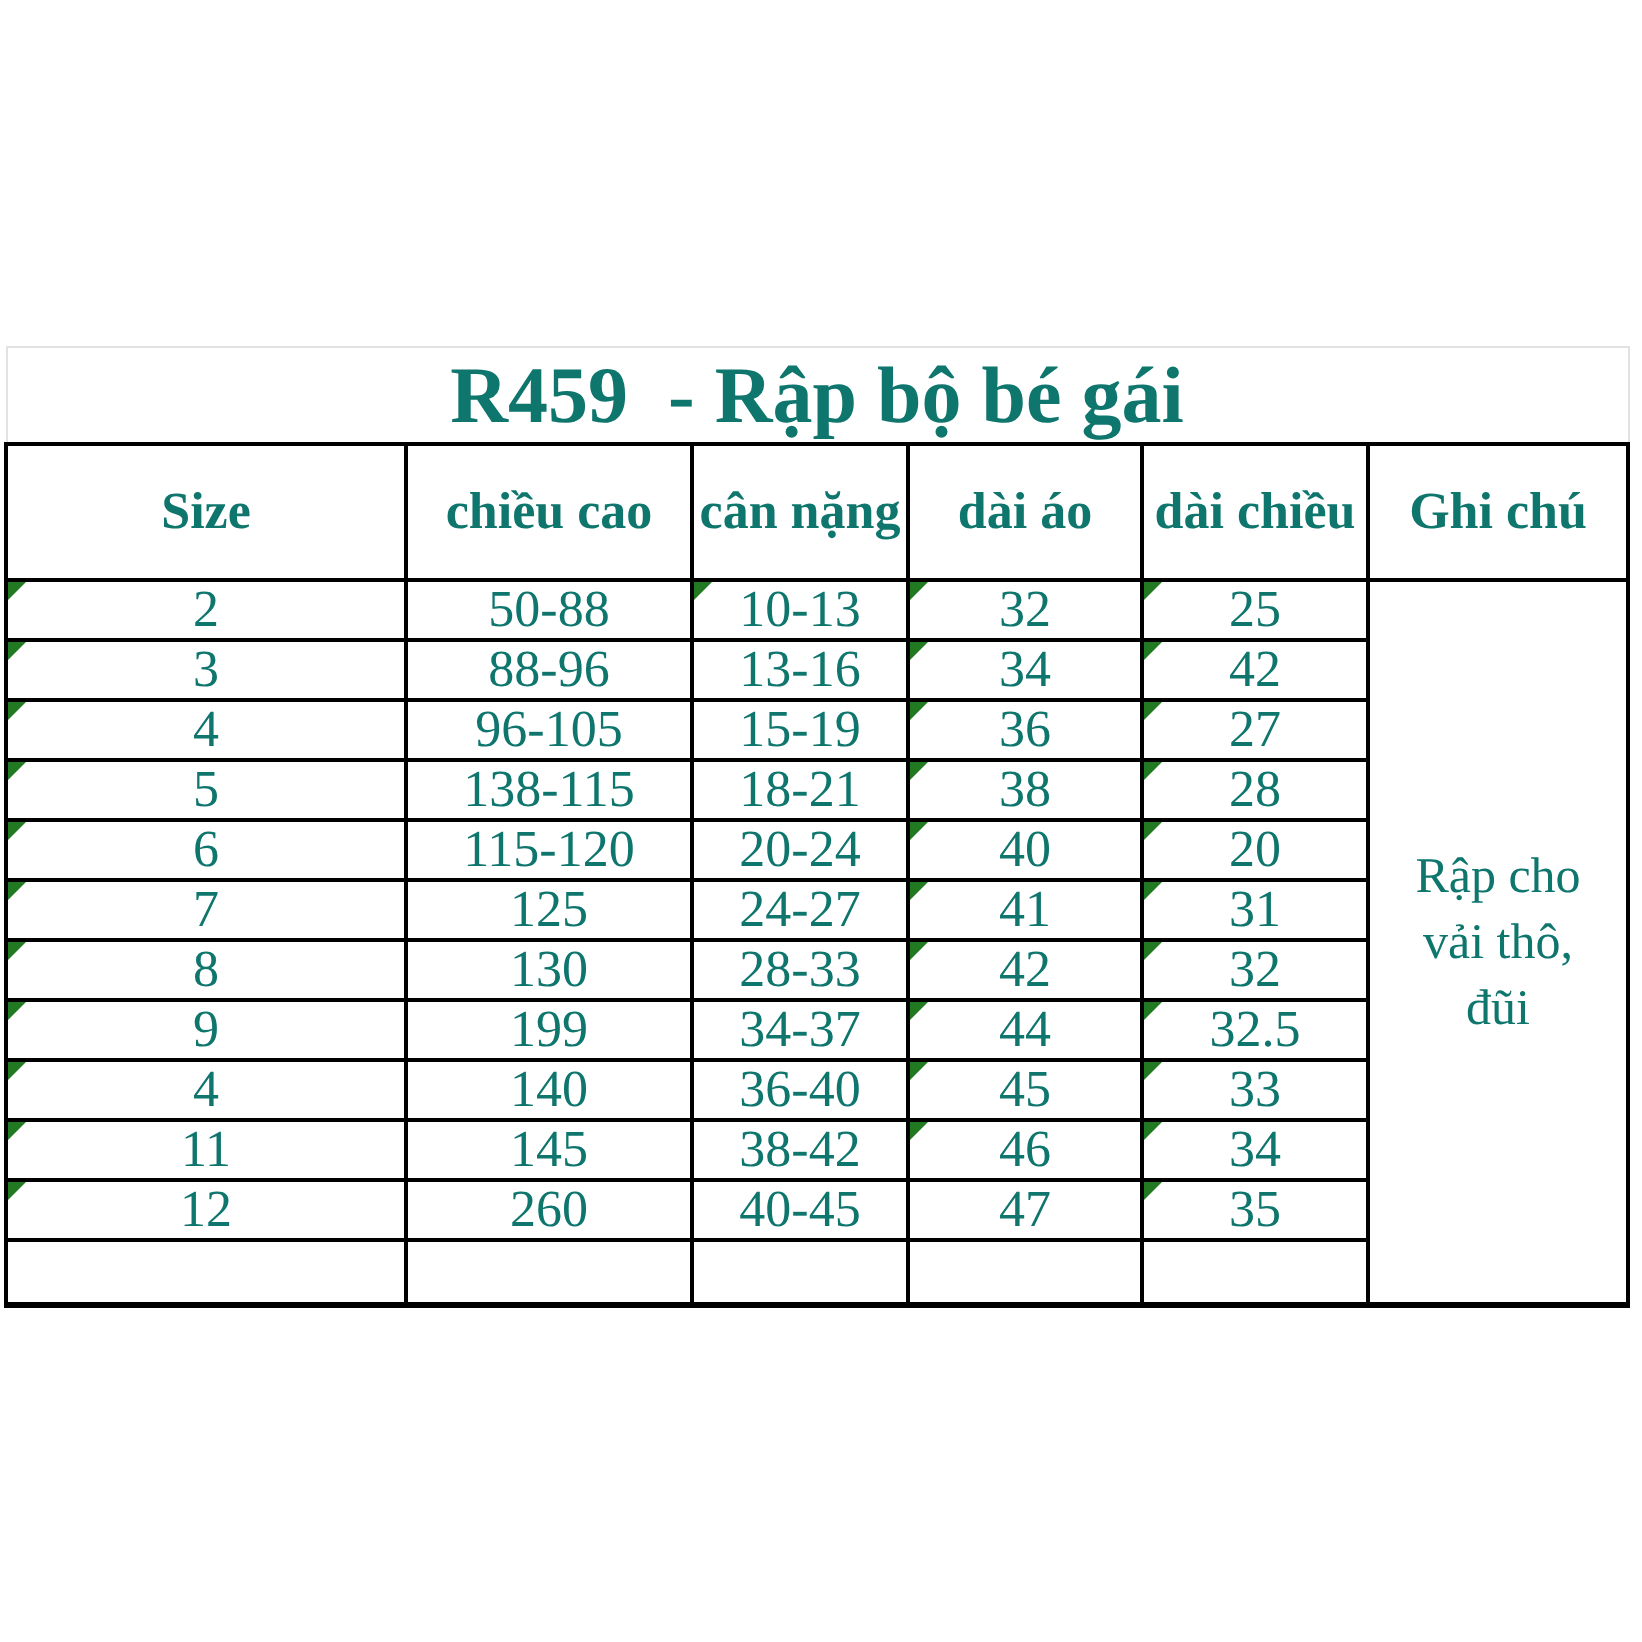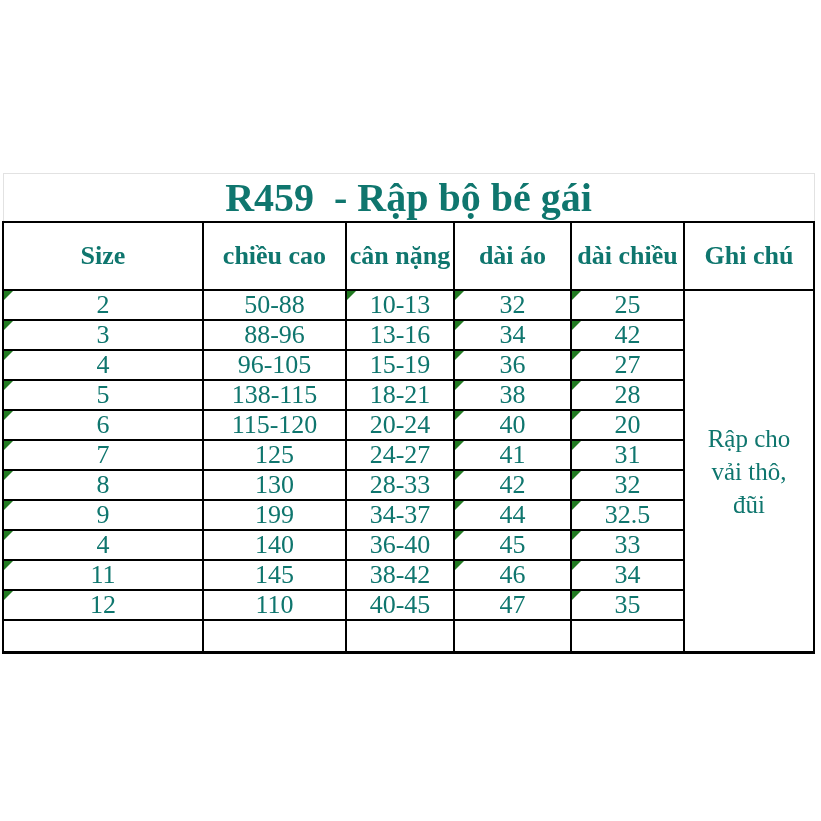--- a/index.html
+++ b/index.html
@@ -180,21 +180,21 @@
           </tr>
           <tr class="data-row">
             <td class="cell"><span class="marker"></span><span>11</span></td>
             <td class="cell"><span>145</span></td>
             <td class="cell"><span>38-42</span></td>
             <td class="cell"><span class="marker"></span><span>46</span></td>
             <td class="cell"><span class="marker"></span><span>34</span></td>
           </tr>
           <tr class="data-row">
             <td class="cell"><span class="marker"></span><span>12</span></td>
-            <td class="cell"><span>110</span></td>
+            <td class="cell"><span>260</span></td>
             <td class="cell"><span>40-45</span></td>
             <td class="cell"><span>47</span></td>
             <td class="cell"><span class="marker"></span><span>35</span></td>
           </tr>
           <tr class="empty-row">
             <td class="cell"></td>
             <td class="cell"></td>
             <td class="cell"></td>
             <td class="cell"></td>
             <td class="cell"></td>

